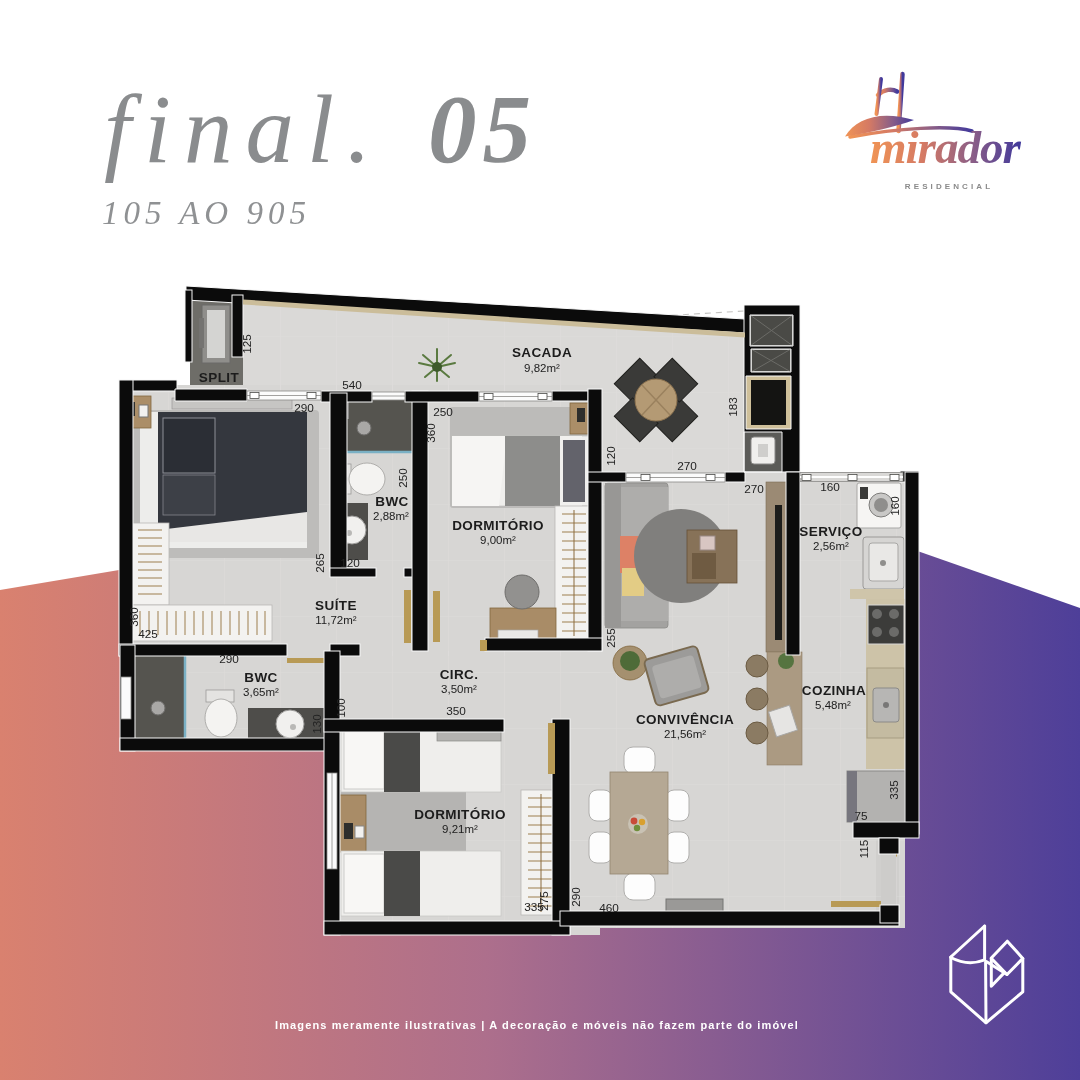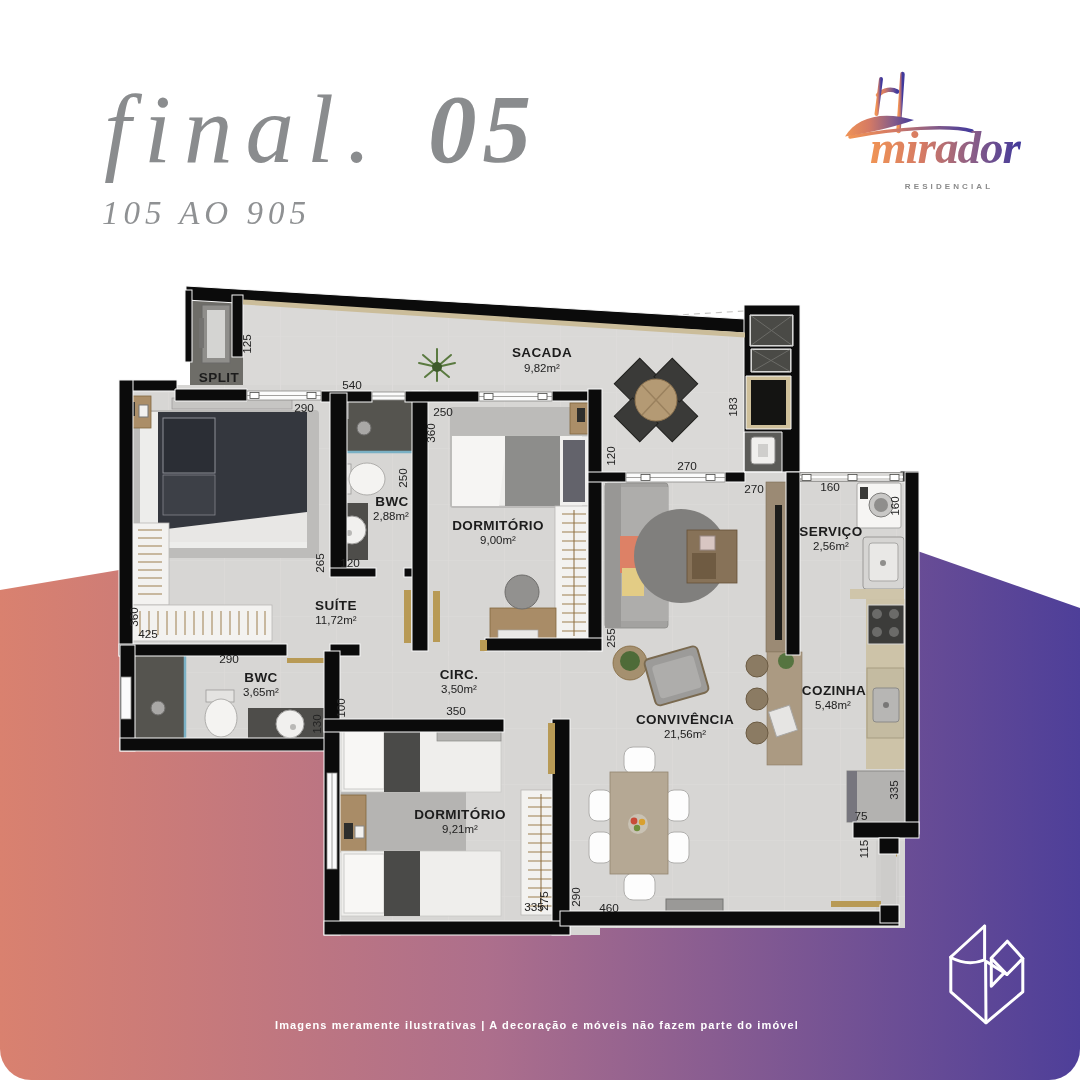--- a/index.html
+++ b/index.html
@@ -1,16 +1,16 @@
 <!DOCTYPE html>
 <html><head>
 <meta charset="utf-8">
 <style>
   html,body{margin:0;padding:0;background:#fff;}
-  #stage{position:relative;width:1080px;height:1080px;overflow:hidden;font-family:"Liberation Sans",sans-serif;border-radius:31px;}
+  #stage{position:relative;width:1080px;height:1080px;overflow:hidden;font-family:"Liberation Sans",sans-serif;}
   svg{display:block;}
   .sans{font-family:"Liberation Sans",sans-serif;}
   .serifit{font-family:"Liberation Serif",serif;font-style:italic;}
   .rm{font-family:"Liberation Sans",sans-serif;font-weight:bold;font-size:13.5px;fill:#1c1c1c;letter-spacing:.4px;}
   .ar{font-family:"Liberation Sans",sans-serif;font-size:11.5px;fill:#1c1c1c;}
   .dim{font-family:"Liberation Sans",sans-serif;font-size:11.8px;fill:#232323;}
 </style>
 </head>
 <body>
 <div id="stage">

